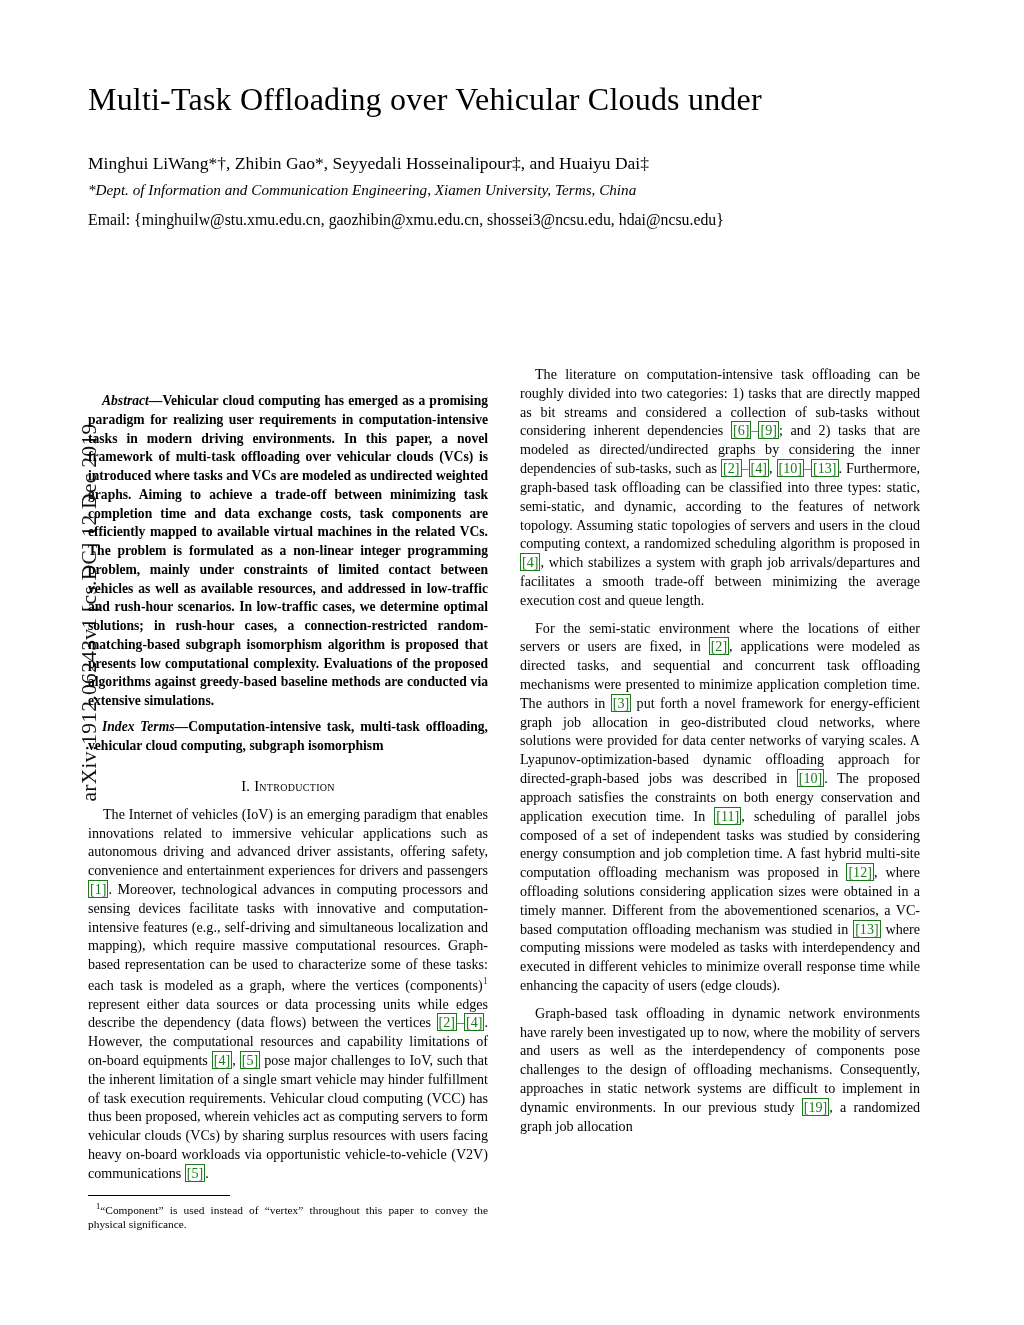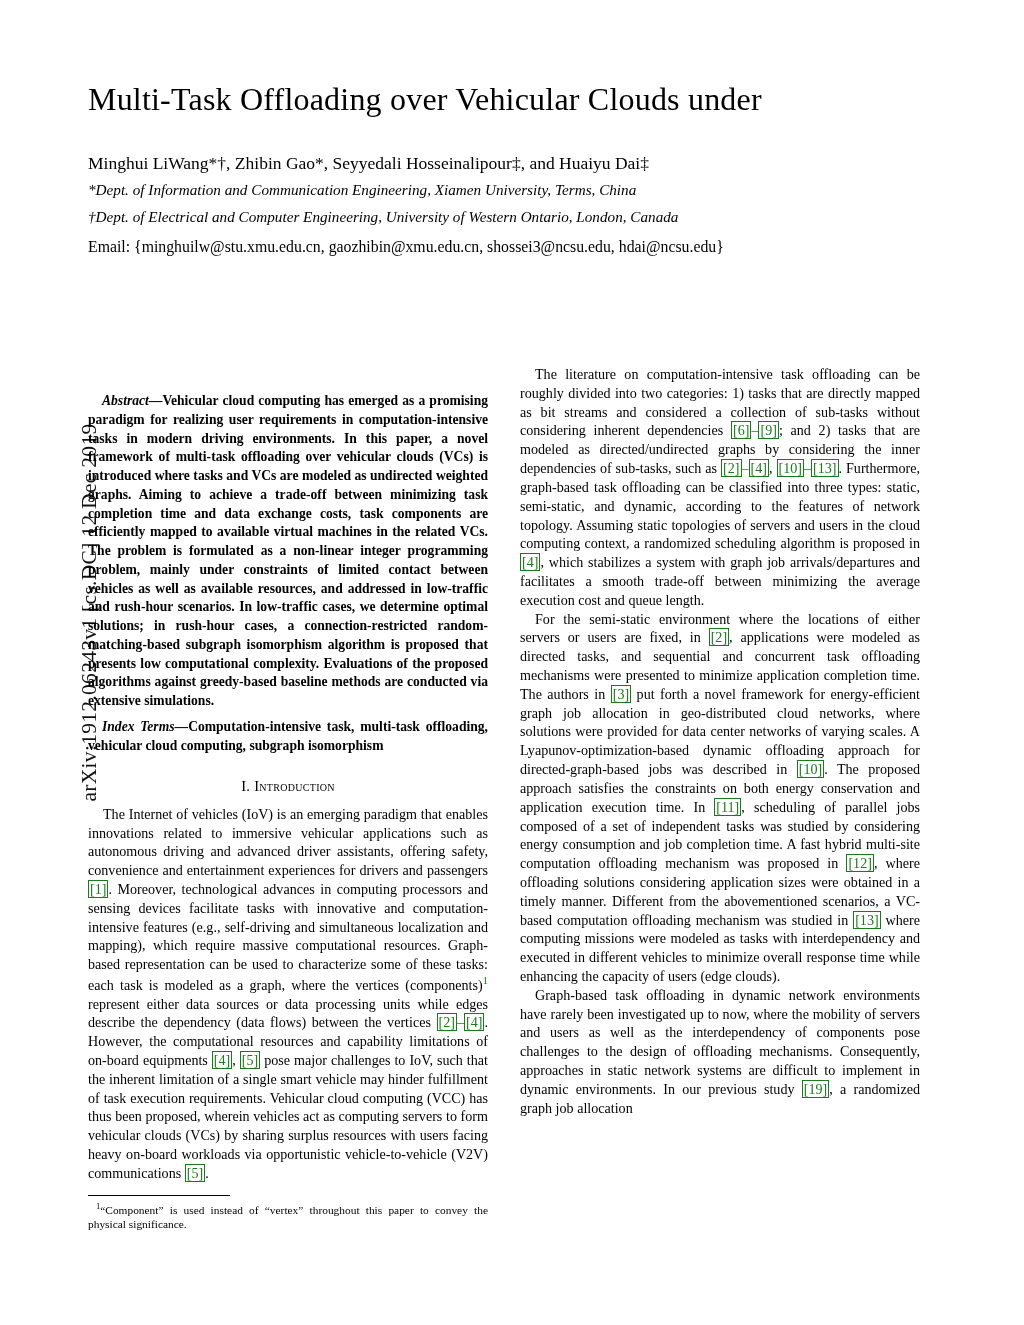--- a/index.html
+++ b/index.html
@@ -123,21 +123,21 @@
     margin: 22px 0 8px 0;
     font-variant: small-caps;
     letter-spacing: 0.3px;
   }
 
   p.body {
     margin: 0;
     text-indent: 15px;
     text-align: justify;
   }
-  p.body + p.body { margin-top: 0; }
+  p.body + p.body { margin-top: 9px; }
 
   .cite { color: #1a7a1a; }
   .cite-box {
     color: #1a7a1a;
     border: 0.8px solid #1a7a1a;
     padding: 0 1px;
     line-height: 1;
   }
 
   .footnote-rule {
@@ -163,21 +163,20 @@
   <div class="arxiv-stamp">arXiv:1912.06243v1  [cs.DC]  12 Dec 2019</div>
 
   <div class="title-block">
     <h1 class="paper-title">
       <span>Multi-Task Offloading over Vehicular Clouds under</span><br>
     </h1>
 
     <div class="authors">Minghui LiWang*†, Zhibin Gao*, Seyyedali Hosseinalipour‡, and Huaiyu Dai‡</div>
 
     <div class="affil">*Dept. of Information and Communication Engineering, Xiamen University, Terms, China</div>
-    <div class="affil">†Dept. of Electrical and Computer Engineering, University of Western Ontario, London, Canada</div>
     <div class="email-line">Email: {minghuilw@stu.xmu.edu.cn, gaozhibin@xmu.edu.cn, shossei3@ncsu.edu, hdai@ncsu.edu}</div>
   </div>
 
   <div class="columns">
 
     <div class="col col-left">
 
       <p class="abstract-p"><span class="lead">Abstract</span><span>—Vehicular cloud computing has emerged as a promising paradigm for realizing user requirements in computation-intensive tasks in modern driving environments. In this paper, a novel framework of multi-task offloading over vehicular clouds (VCs) is introduced where tasks and VCs are modeled as undirected weighted graphs. Aiming to achieve a trade-off between minimizing task completion time and data exchange costs, task components are efficiently mapped to available virtual machines in the related VCs. The problem is formulated as a non-linear integer programming problem, mainly under constraints of limited contact between vehicles as well as available resources, and addressed in low-traffic and rush-hour scenarios. In low-traffic cases, we determine optimal solutions; in rush-hour cases, a connection-restricted random-matching-based subgraph isomorphism algorithm is proposed that presents low computational complexity. Evaluations of the proposed algorithms against greedy-based baseline methods are conducted via extensive simulations.</span></p>
 
       <p class="index-terms"><span class="lead">Index Terms</span><span>—Computation-intensive task, multi-task offloading, vehicular cloud computing, subgraph isomorphism</span></p>

